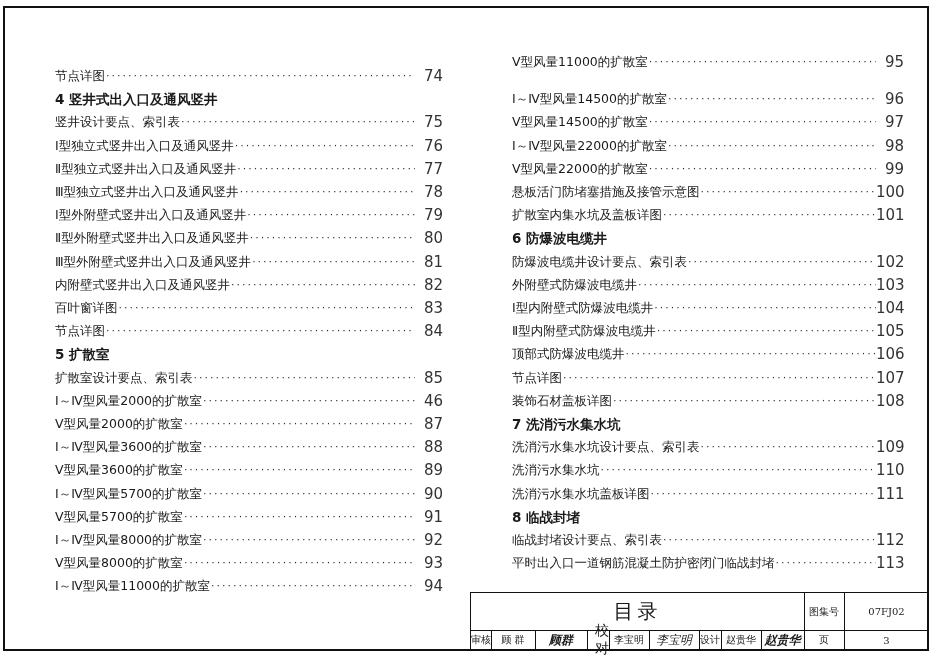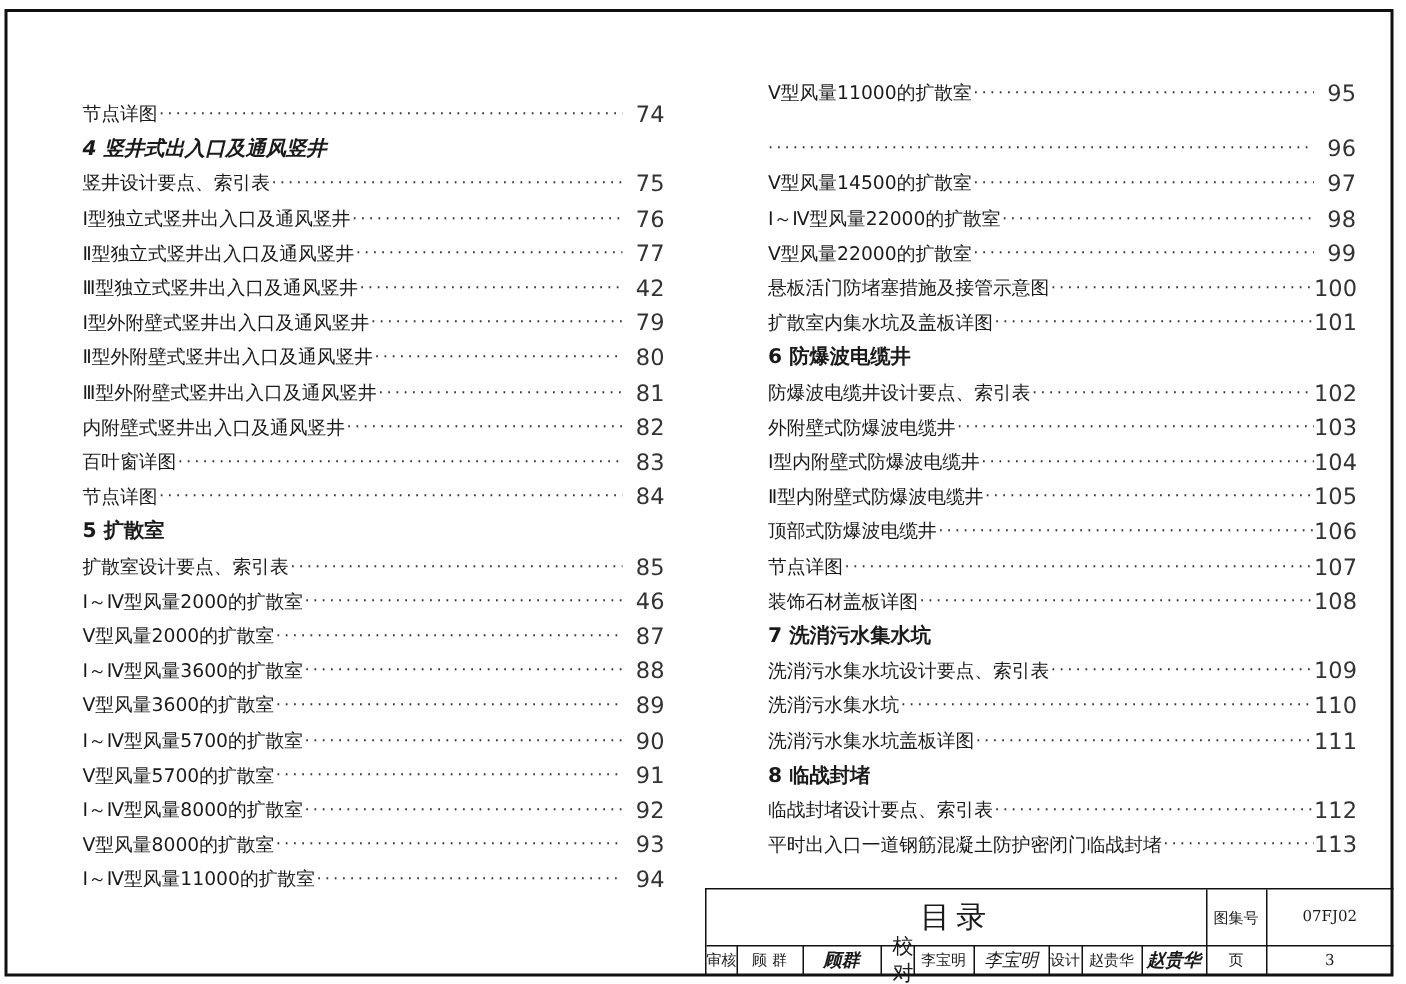--- a/index.html
+++ b/index.html
@@ -34,40 +34,40 @@
 <body>
 
 <div class="frame"></div>
 
 <div class="col col-left" id="left-col">
     <div class="row" style="top: 64px;">
       <span class="label">节点详图</span>
       <span class="dots"></span>
       <span class="page">74</span>
     </div>
-    <div class="heading" style="top: 87.2px; font-style: italic;">4  竖井式出入口及通风竖井</div>
+    <div class="heading" style="top: 87.2px;">4  竖井式出入口及通风竖井</div>
     <div class="row" style="top: 110.4px;">
       <span class="label">竖井设计要点、索引表</span>
       <span class="dots"></span>
       <span class="page">75</span>
     </div>
     <div class="row" style="top: 133.6px;">
       <span class="label">Ⅰ型独立式竖井出入口及通风竖井</span>
       <span class="dots"></span>
       <span class="page">76</span>
     </div>
     <div class="row" style="top: 156.8px;">
       <span class="label">Ⅱ型独立式竖井出入口及通风竖井</span>
       <span class="dots"></span>
       <span class="page">77</span>
     </div>
     <div class="row" style="top: 180px;">
       <span class="label">Ⅲ型独立式竖井出入口及通风竖井</span>
       <span class="dots"></span>
-      <span class="page">42</span>
+      <span class="page">78</span>
     </div>
     <div class="row" style="top: 203.2px;">
       <span class="label">Ⅰ型外附壁式竖井出入口及通风竖井</span>
       <span class="dots"></span>
       <span class="page">79</span>
     </div>
     <div class="row" style="top: 226.4px; align-items: flex-end;">
       <span class="label">Ⅱ型外附壁式竖井出入口及通风竖井</span>
       <span class="dots"></span>
       <span class="page">80</span>
@@ -144,20 +144,21 @@
       <span class="page">94</span>
     </div>
   </div>
 <div class="col col-right" id="right-col">
     <div class="row" style="top: 52px; align-items: center;">
       <span class="label">Ⅴ型风量11000的扩散室</span>
       <span class="dots"></span>
       <span class="page">95</span>
     </div>
     <div class="row" style="top: 87.2px;">
+      <span class="label">Ⅰ～Ⅳ型风量14500的扩散室</span>
       <span class="dots"></span>
       <span class="page">96</span>
     </div>
     <div class="row" style="top: 110.4px;">
       <span class="label">Ⅴ型风量14500的扩散室</span>
       <span class="dots"></span>
       <span class="page">97</span>
     </div>
     <div class="row" style="top: 133.6px;">
       <span class="label">Ⅰ～Ⅳ型风量22000的扩散室</span>

